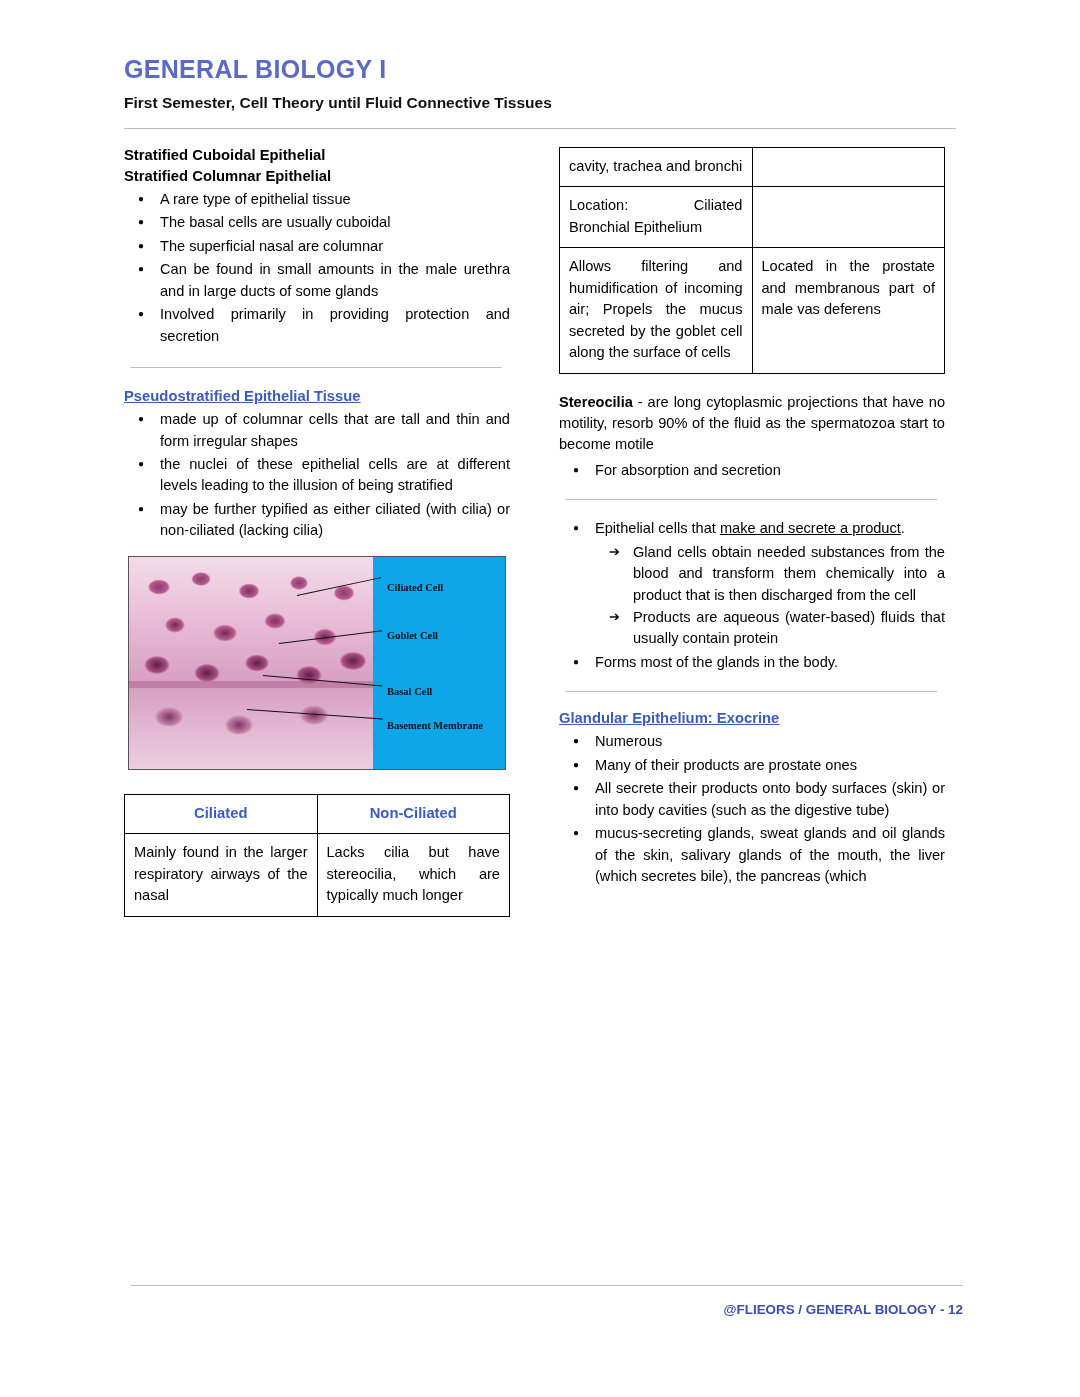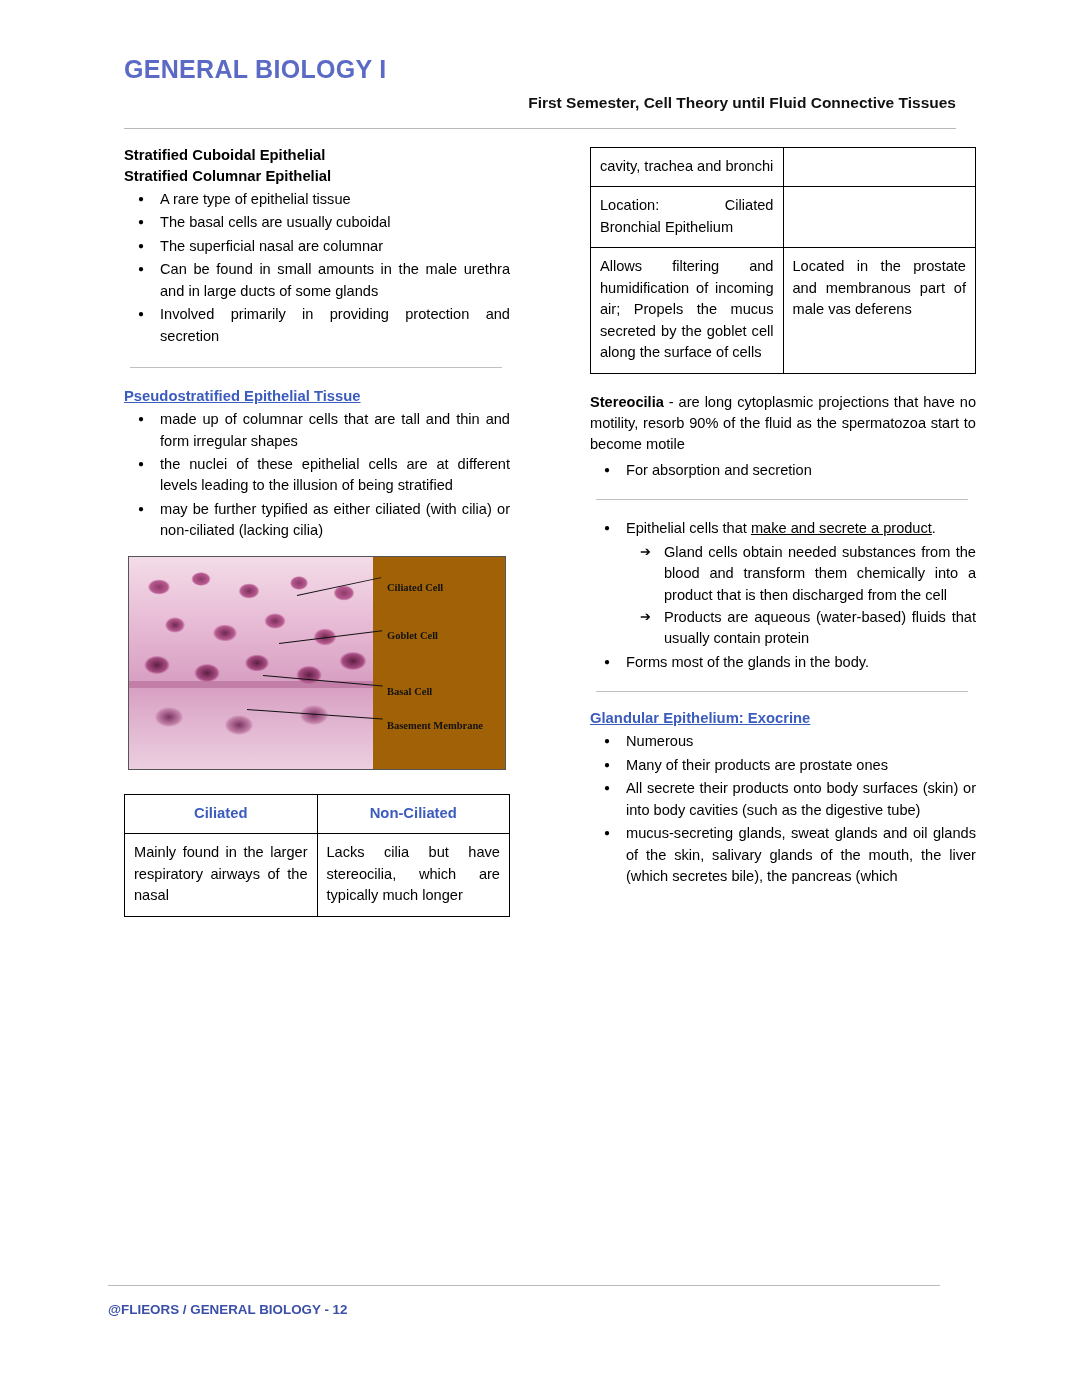--- a/index.html
+++ b/index.html
@@ -33,30 +33,29 @@
     font-weight: bold;
     color: #5b6ac4;
     letter-spacing: 0.3px;
     margin: 0 0 10px 0;
   }
   .doc-subtitle {
     font-size: 15.5px;
     font-weight: bold;
     color: #111111;
     margin: 0 0 16px 0;
-    text-align: right;
   }
   .rule {
     border: none;
     border-top: 1px solid #b9b9b9;
     margin: 0 0 18px 0;
   }
   .columns {
     display: flex;
-    gap: 80px;
+    gap: 49px;
     align-items: flex-start;
   }
   .col {
     width: 386px;
   }
   h3.section {
     font-size: 14.8px;
     font-weight: bold;
     margin: 0 0 5px 0;
     color: #000;
@@ -144,21 +143,21 @@
     color: #3b5bbd;
     font-size: 14.8px;
   }
   .img-box {
     width: 376px;
     height: 212px;
     border: 1px solid #555;
     margin: 4px 0 24px 4px;
     position: relative;
     overflow: hidden;
-    background: #a16207;
+    background: #0ea5e9;
   }
   .histo {
     position: absolute;
     left: 0; top: 0;
     width: 244px;
     height: 212px;
     background:
       radial-gradient(ellipse 16px 11px at 30px 30px, #8e3a6b 0%, #b85a90 55%, rgba(184,90,144,0) 70%),
       radial-gradient(ellipse 14px 10px at 72px 22px, #8e3a6b 0%, #b85a90 55%, rgba(184,90,144,0) 70%),
       radial-gradient(ellipse 15px 11px at 120px 34px, #7d2f5d 0%, #b85a90 55%, rgba(184,90,144,0) 70%),
@@ -194,24 +193,24 @@
   .lbl {
     position: absolute;
     font-family: "Liberation Serif", serif;
     font-size: 10.5px;
     font-weight: bold;
     color: #111;
     white-space: nowrap;
   }
   .footer {
     position: absolute;
-    left: 108px;
+    left: 131px;
     top: 1285px;
     width: 832px;
-    text-align: left;
+    text-align: right;
   }
   .footer hr {
     border: none;
     border-top: 1px solid #bbb;
     margin: 0 0 16px 0;
   }
   .footer-text {
     font-size: 13.4px;
     font-weight: bold;
     color: #3b4fa8;

